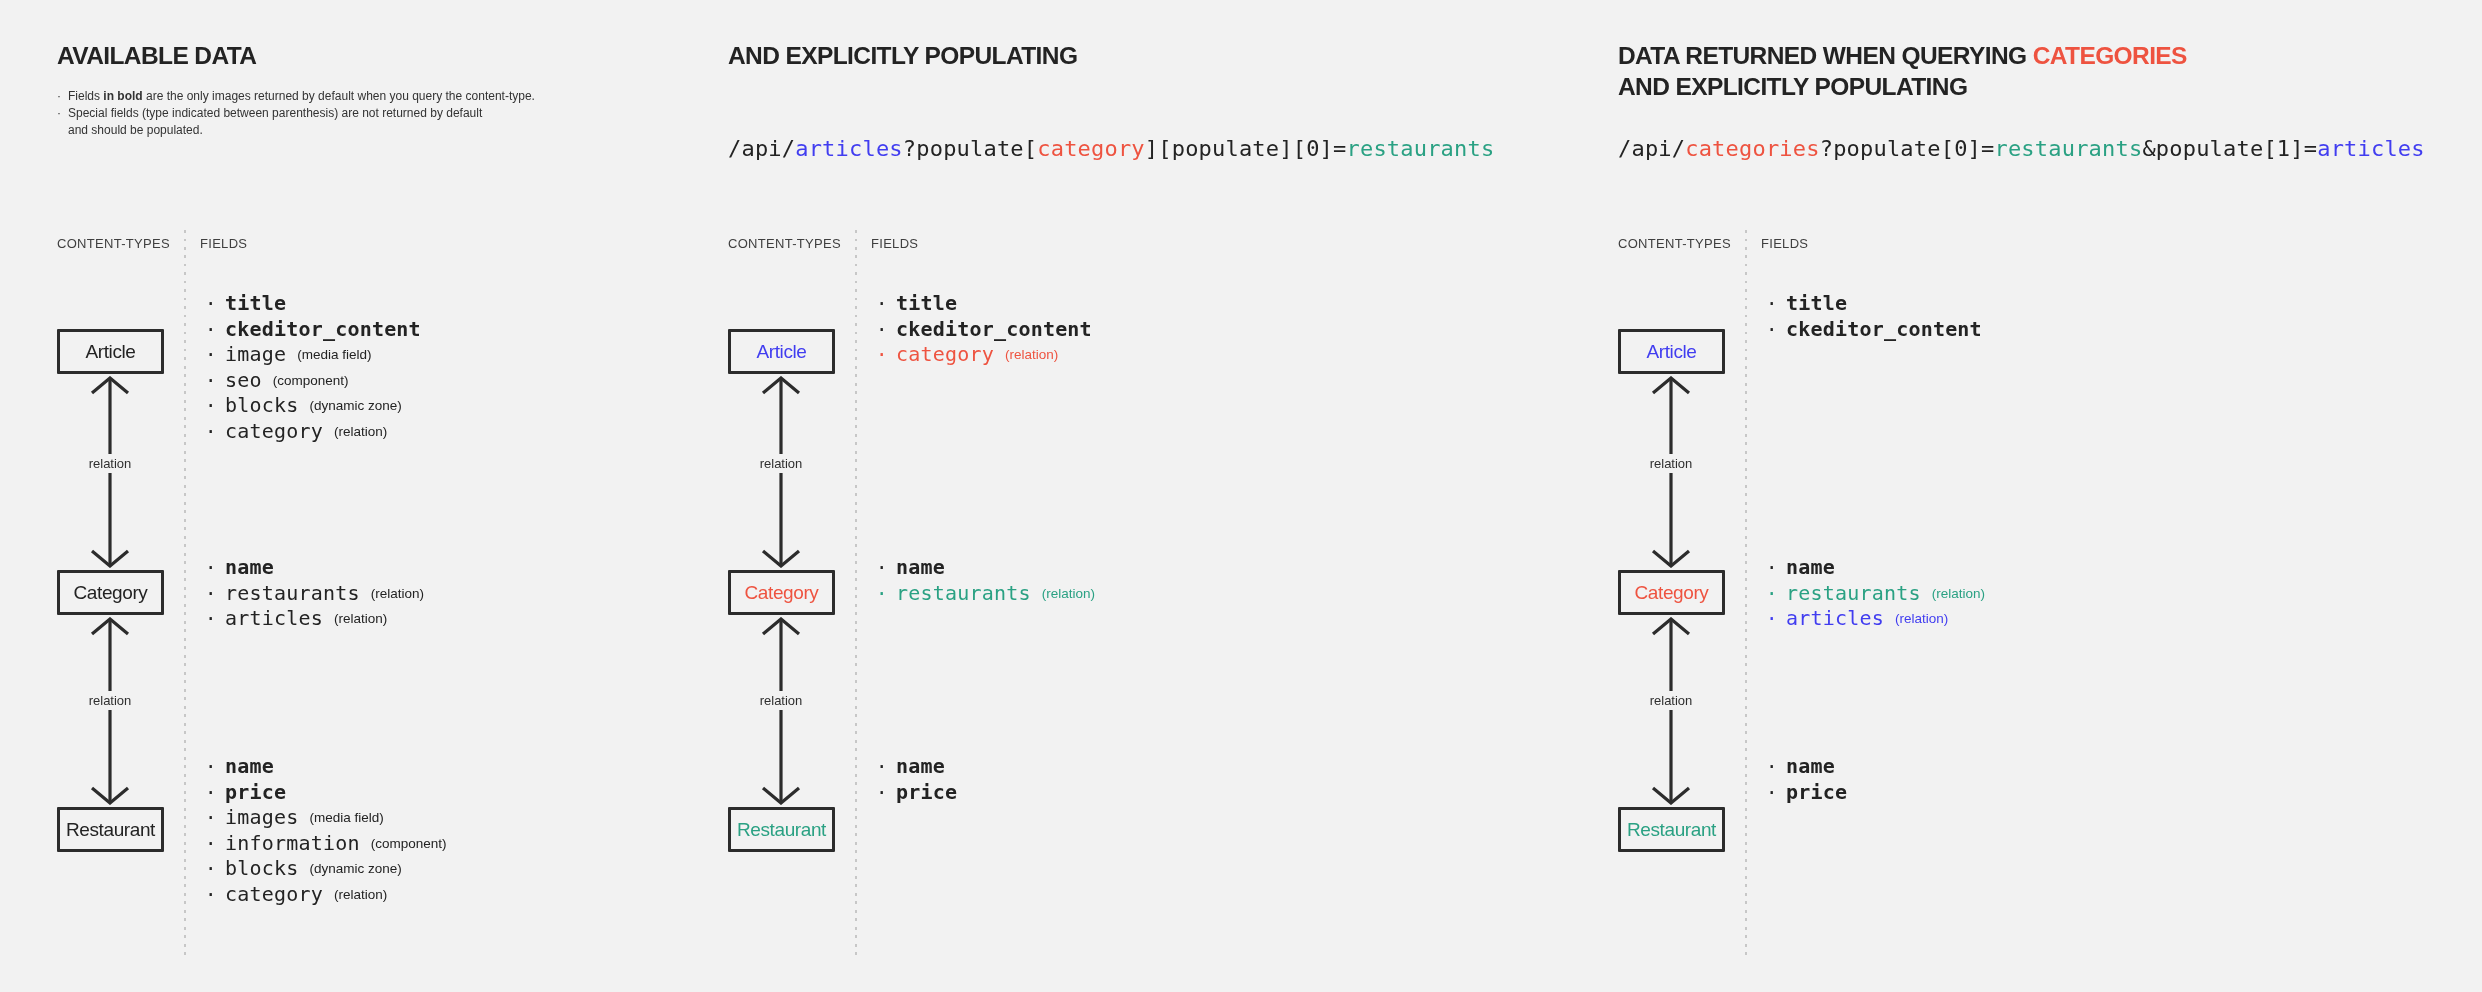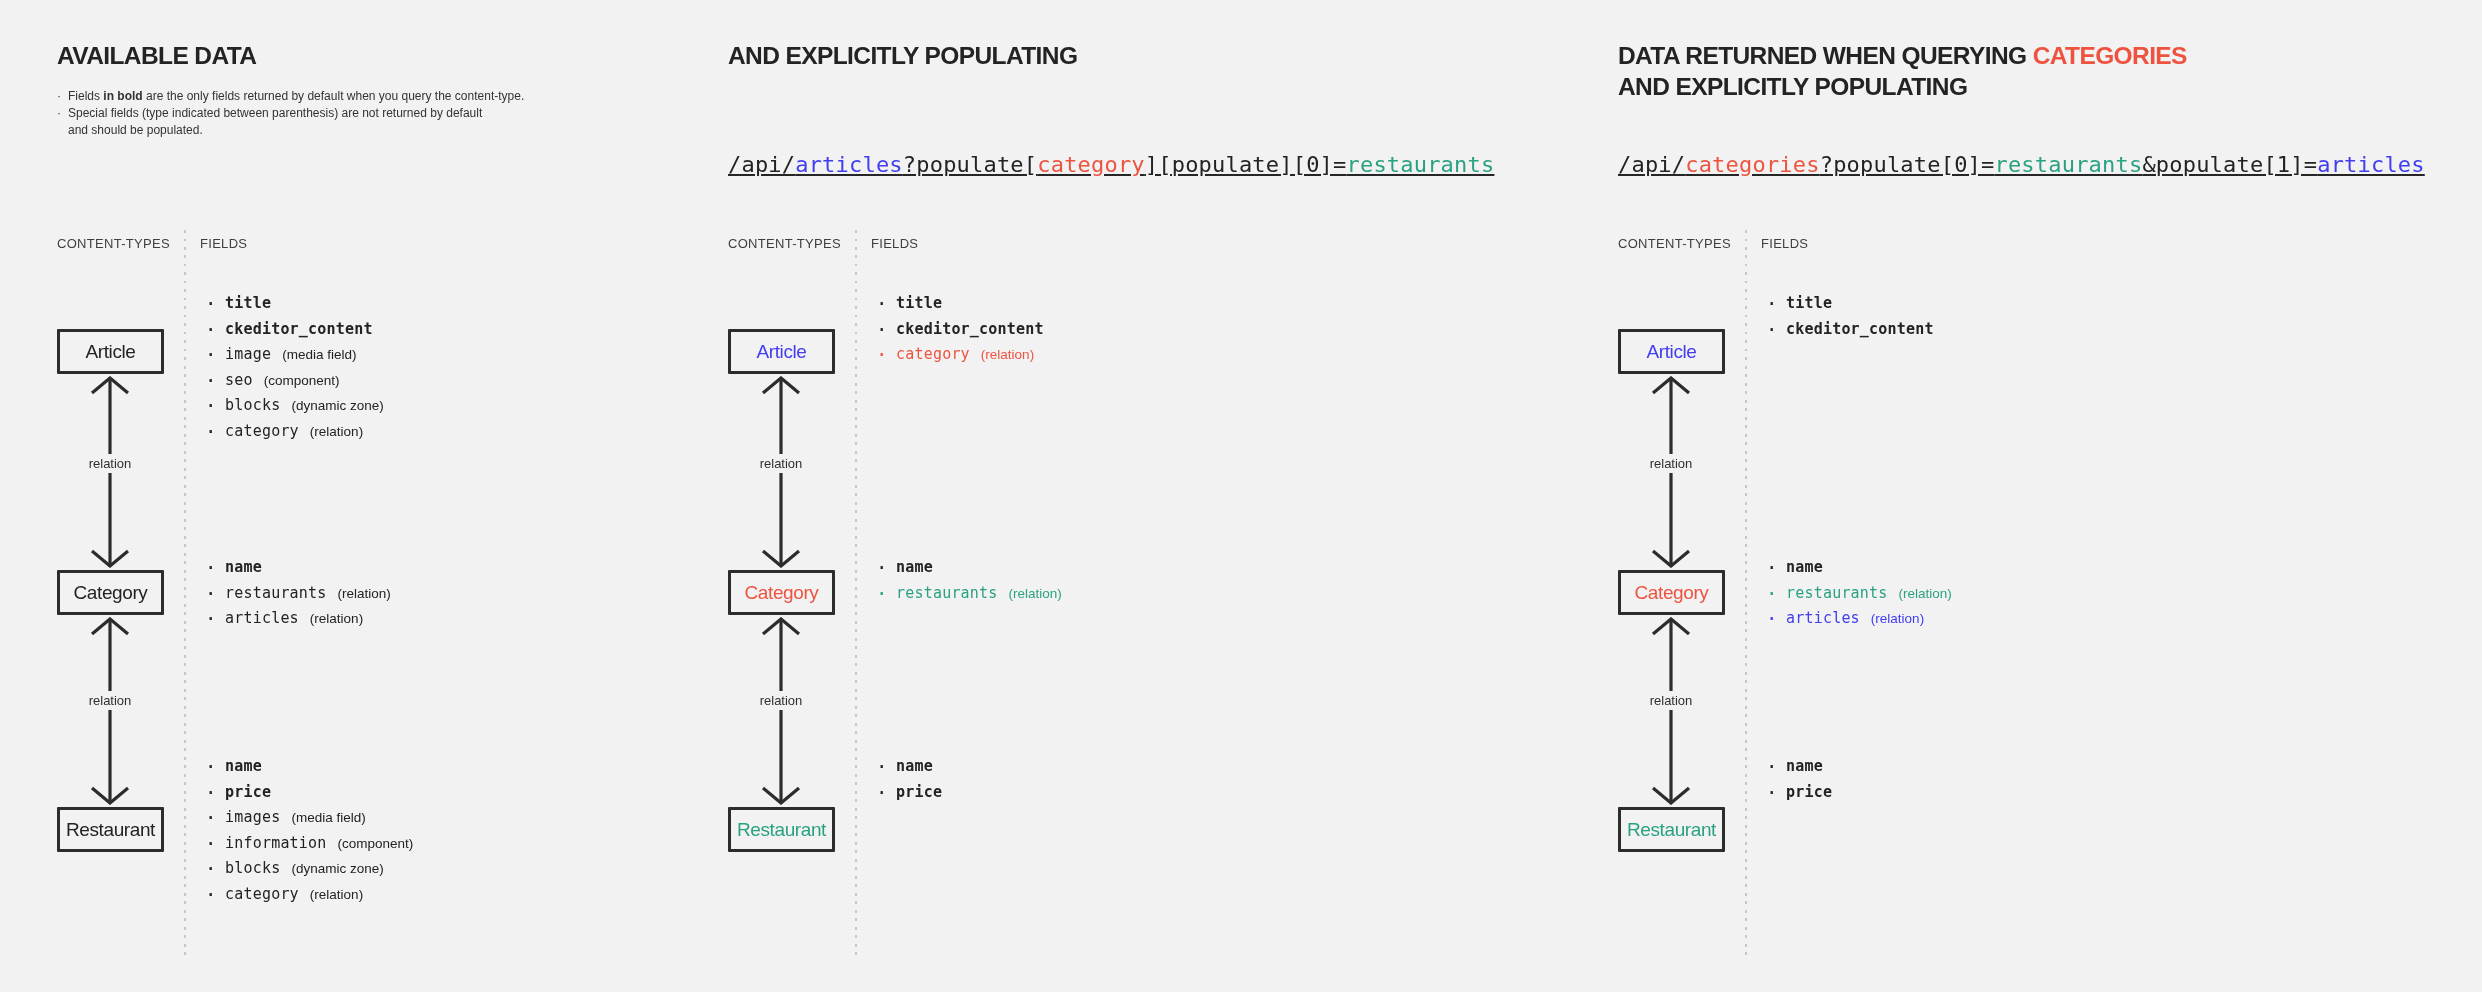--- a/index.html
+++ b/index.html
@@ -5,54 +5,54 @@
   html,body{margin:0;padding:0;}
   body{
     width:2482px;height:992px;position:relative;overflow:hidden;
     background:#f2f2f2;
     font-family:"Liberation Sans",sans-serif;color:#262626;
   }
   .panel{position:absolute;top:0;height:100%;}
   .title{position:absolute;left:0;top:40px;font-weight:700;font-size:24.5px;
          line-height:31px;letter-spacing:-0.6px;white-space:nowrap;}
   .title-line{white-space:nowrap;}
-  .api{position:absolute;left:0;top:152px;font-family:"DejaVu Sans Mono","Liberation Mono",monospace;
-       font-size:22px;letter-spacing:0.2px;white-space:nowrap;text-decoration:underline;}
+  .api{position:absolute;left:0;top:136px;font-family:"DejaVu Sans Mono","Liberation Mono",monospace;
+       font-size:22px;letter-spacing:0.2px;white-space:nowrap;}
   .notes{position:absolute;left:0;top:88px;font-size:12px;line-height:17px;color:#333;}
   .note-row{white-space:nowrap;}
   .note-bullet{display:inline-block;width:11px;text-align:left;}
   .note-indent{display:inline-block;width:11px;}
   .note-bold{font-weight:700;}
   .col-header{position:absolute;top:236px;font-size:13px;letter-spacing:0.3px;color:#3f3f3f;white-space:nowrap;}
   .divider{position:absolute;width:2px;
      background-image:repeating-linear-gradient(to bottom,#c7c7c7 0 2.5px,transparent 2.5px 8.5px);}
   .ct-box{position:absolute;box-sizing:border-box;width:107px;height:45px;
      border:3px solid #2c2c2c;border-radius:1px;display:flex;align-items:center;justify-content:center;
      font-size:19px;letter-spacing:-0.4px;}
   .rel-arrow{position:absolute;}
   .rel-label{position:absolute;transform:translateX(-50%);font-size:13px;color:#2f2f2f;
      padding:2px 4px;white-space:nowrap;}
   .fields-list{position:absolute;}
   .field-row{line-height:25.5px;white-space:nowrap;height:25.5px;}
   .bullet{display:inline-block;width:20px;font-family:"DejaVu Sans Mono","Liberation Mono",monospace;
      font-size:19px;vertical-align:middle;}
-  .field-name{font-family:"DejaVu Sans Mono","Liberation Mono",monospace;font-size:15px;
+  .field-name{font-family:"DejaVu Sans Mono","Liberation Mono",monospace;font-size:20px;
      letter-spacing:0.2px;vertical-align:middle;}
   .field-name.bold{font-weight:700;}
   .field-annotation{font-size:13.5px;margin-left:11px;vertical-align:middle;}
 </style>
 </head>
 <body style="background: rgb(242, 242, 242);">
 
 <div class="panel" style="left: 57px;">
     <div class="title">
       <div class="title-line"><span class="title-segment" style="color: rgb(35, 35, 35);">AVAILABLE DATA</span></div>
     </div>
     <div class="notes">
-      <div class="note-row"><span class="note-bullet">·</span><span>Fields </span><span class="note-bold">in bold</span><span> are the only fields returned by default when you query the content-type.</span></div>
+      <div class="note-row"><span class="note-bullet">·</span><span>Fields </span><span class="note-bold">in bold</span><span> are the only images returned by default when you query the content-type.</span></div>
       <div class="note-row"><span class="note-bullet">·</span><span>Special fields (type indicated between parenthesis) are not returned by default</span></div>
       <div class="note-row"><span class="note-indent"></span><span>and should be populated.</span></div>
     </div>
     <div class="col-header" style="left: 0px;">CONTENT-TYPES</div>
     <div class="col-header" style="left: 143px;">FIELDS</div>
     <div class="divider" style="left: 127px; top: 230px; height: 730px;"></div>
     <div class="ct-box" style="left: 0px; top: 329px; border-color: rgb(44, 44, 44); background: rgb(242, 242, 242);">
       <span class="ct-label" style="color: rgb(35, 35, 35);">Article</span>
     </div>
     <div class="fields-list" style="left: 148px; top: 290px;">

